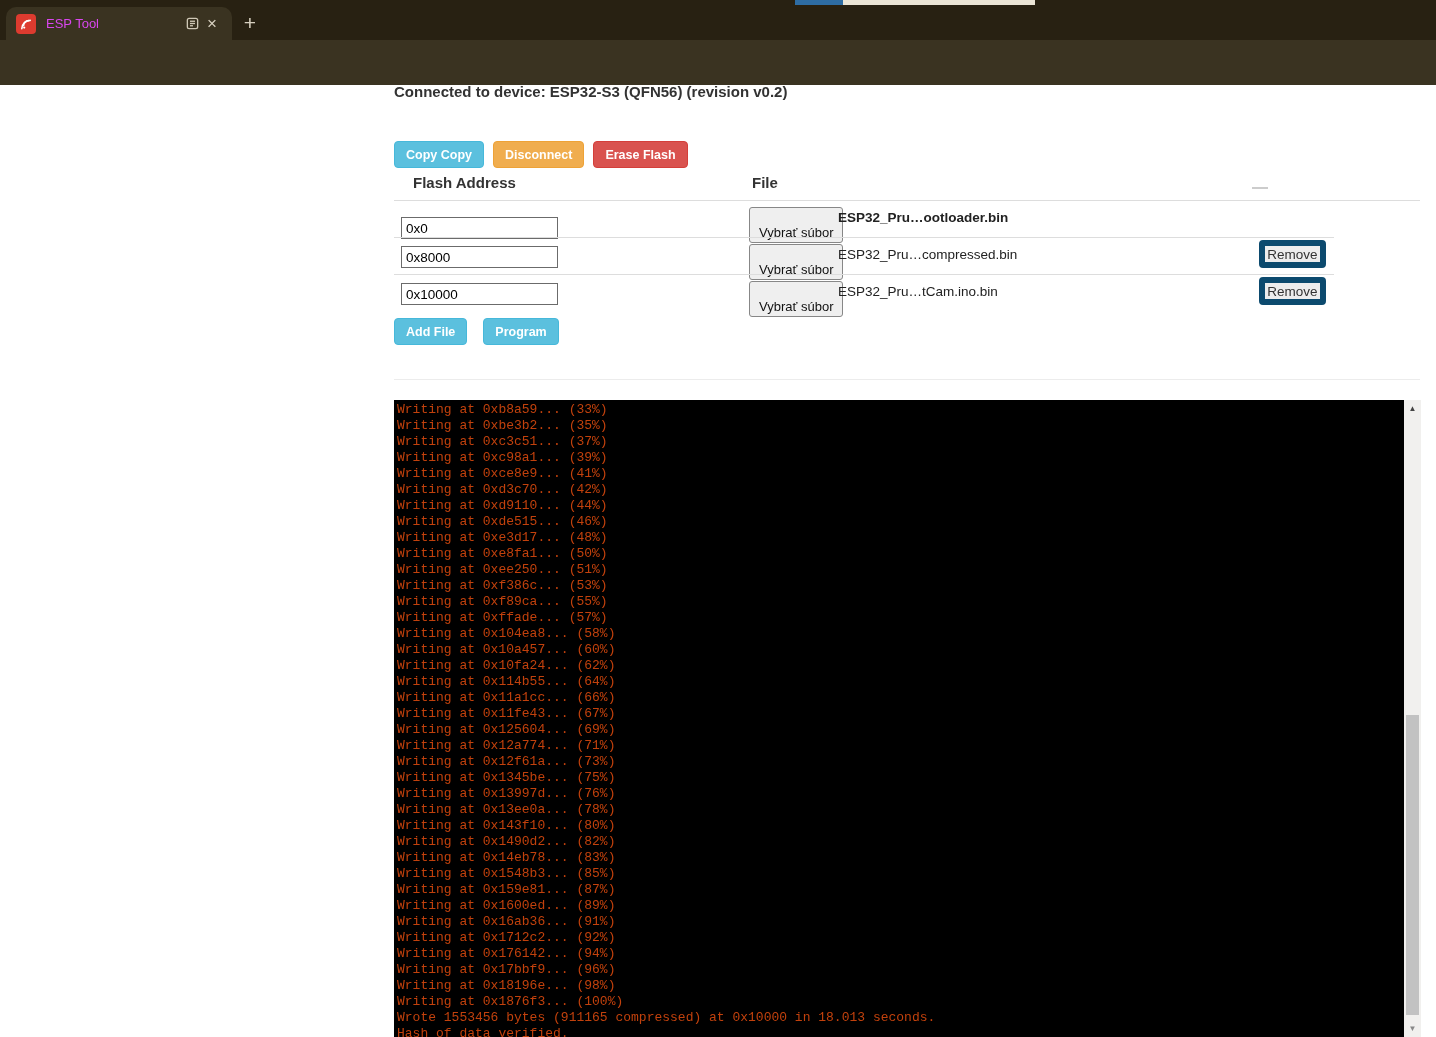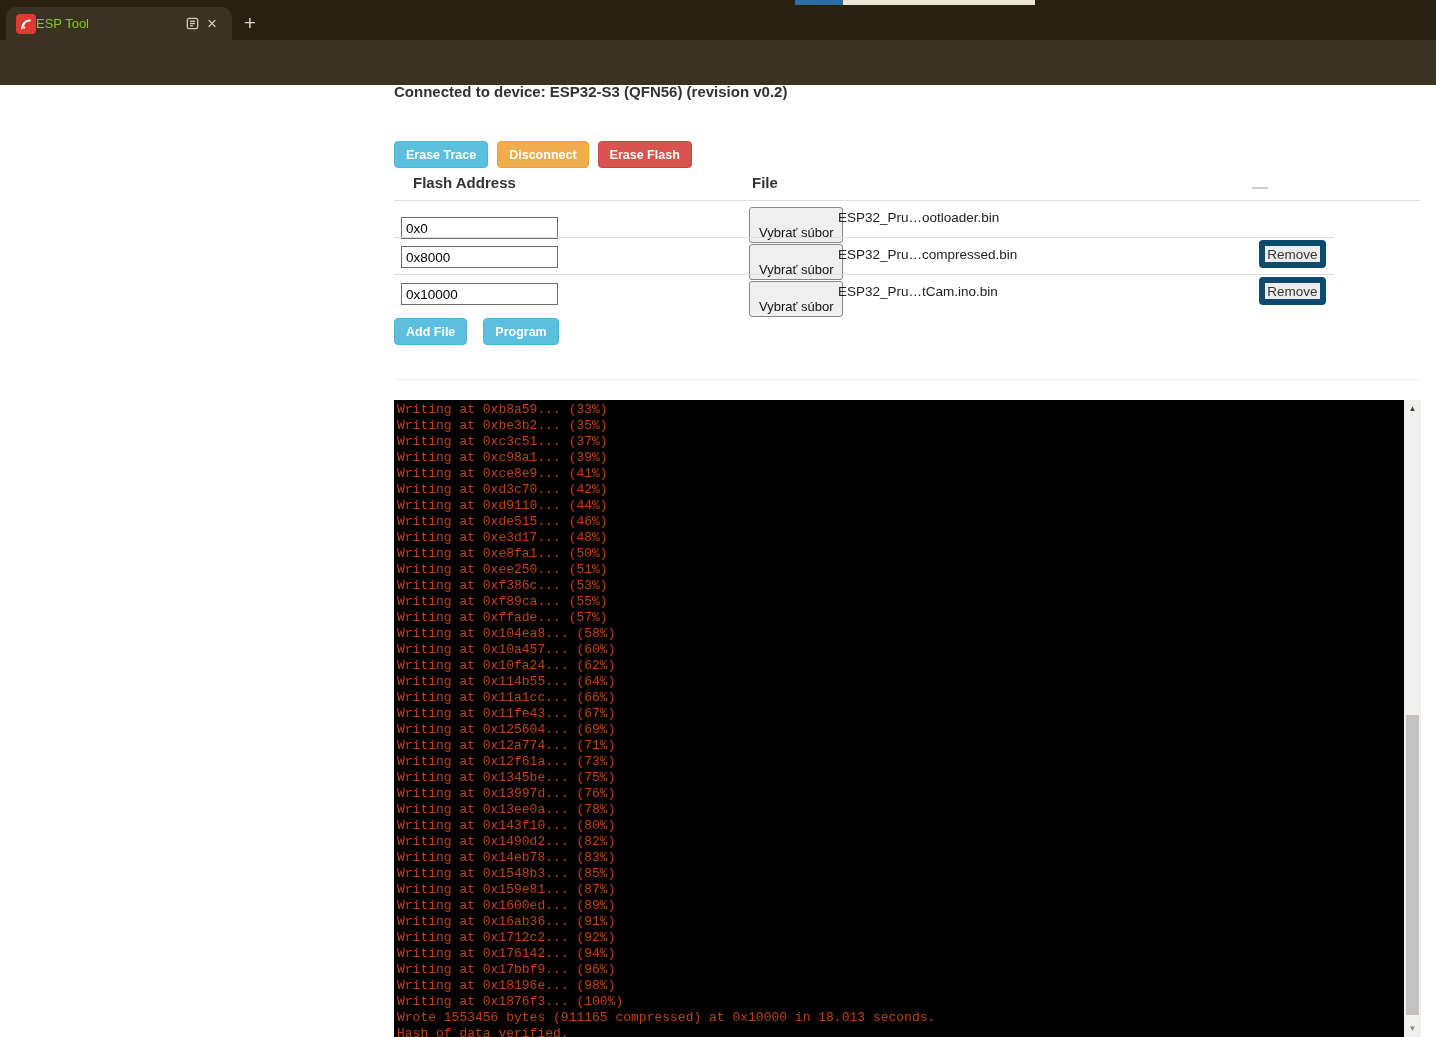--- a/index.html
+++ b/index.html
@@ -5,21 +5,21 @@
   * { margin:0; padding:0; box-sizing:border-box; }
   html,body { width:1436px; height:1037px; overflow:hidden; background:#fff;
               font-family:"Liberation Sans", sans-serif; }
 
   
   .tabstrip { position:absolute; top:0; left:0; width:1436px; height:40px; background:#282112; }
   .strip-blue  { position:absolute; top:0; left:795px; width:48px;  height:5px; background:#2e6da4; }
   .strip-white { position:absolute; top:0; left:843px; width:192px; height:5px; background:#ebe5d6; }
   .tab { position:absolute; top:7px; left:6px; width:226px; height:33px; background:#3a3321;
          border-radius:10px 10px 0 0; display:flex; align-items:center; padding:0 10px; }
-  .tab-title { color:#84cc16; font-size:13px; flex:1; white-space:nowrap;
+  .tab-title { color:#d946ef; font-size:13px; margin-left:10px; flex:1; white-space:nowrap;
                overflow:hidden; }
   .tab-icon-btn { color:#cfc8b6; display:flex; align-items:center; justify-content:center;
                   width:20px; height:20px; }
   .tab-close { color:#d8d1c0; font-size:17px; line-height:1; width:20px; text-align:center; }
   .newtab { position:absolute; top:9px; left:236px; width:28px; height:28px; color:#d6cfbf;
             font-size:21px; display:flex; align-items:center; justify-content:center; }
   .toolbar { position:absolute; top:40px; left:0; width:1436px; height:45px; background:#3a3321; }
   .nav-ic { position:absolute; top:52px; width:22px; height:22px; display:flex;
             align-items:center; justify-content:center; }
   .omnibox { position:absolute; top:49px; left:113px; width:1318px; height:29px;
@@ -152,34 +152,34 @@
       <line x1="13.3" y1="13.3" x2="17.2" y2="17.2"></line>
     </svg>
   </span>
 </div>
 
 <div class="page">
 
   <div class="status">Connected to device: ESP32-S3 (QFN56) (revision v0.2)</div>
 
   <div class="btnrow">
-    <button class="btn btn-info">Erase Trace</button>
+    <button class="btn btn-info">Copy Copy</button>
     <button class="btn btn-warn">Disconnect</button>
     <button class="btn btn-danger">Erase Flash</button>
   </div>
 
   <div class="col-h" style="left:413px;">Flash Address</div>
   <div class="col-h" style="left:752px;">File</div>
   <div class="dash"></div>
 
   <div class="h-border" style="top:115px; left:394px; width:1026px;"></div>
 
   <input class="addr-input" style="top: 132px;" value="0x0">
   <button class="file-btn" style="top:122px;">Vybrať súbor</button>
-  <div class="file-name" style="top:125px;">ESP32_Pru…ootloader.bin</div>
+  <div class="file-name" style="top:125px;font-weight:bold;">ESP32_Pru…ootloader.bin</div>
 
   <div class="h-border" style="top:152px; left:394px; width:940px;"></div>
 
   <input class="addr-input" style="top: 161px;" value="0x8000">
   <button class="file-btn" style="top:159px;">Vybrať súbor</button>
   <div class="file-name" style="top:162px;">ESP32_Pru…compressed.bin</div>
   <div class="remove-btn" style="top:155px;">Remove</div>
 
   <div class="h-border" style="top:189px; left:394px; width:940px;"></div>
 

